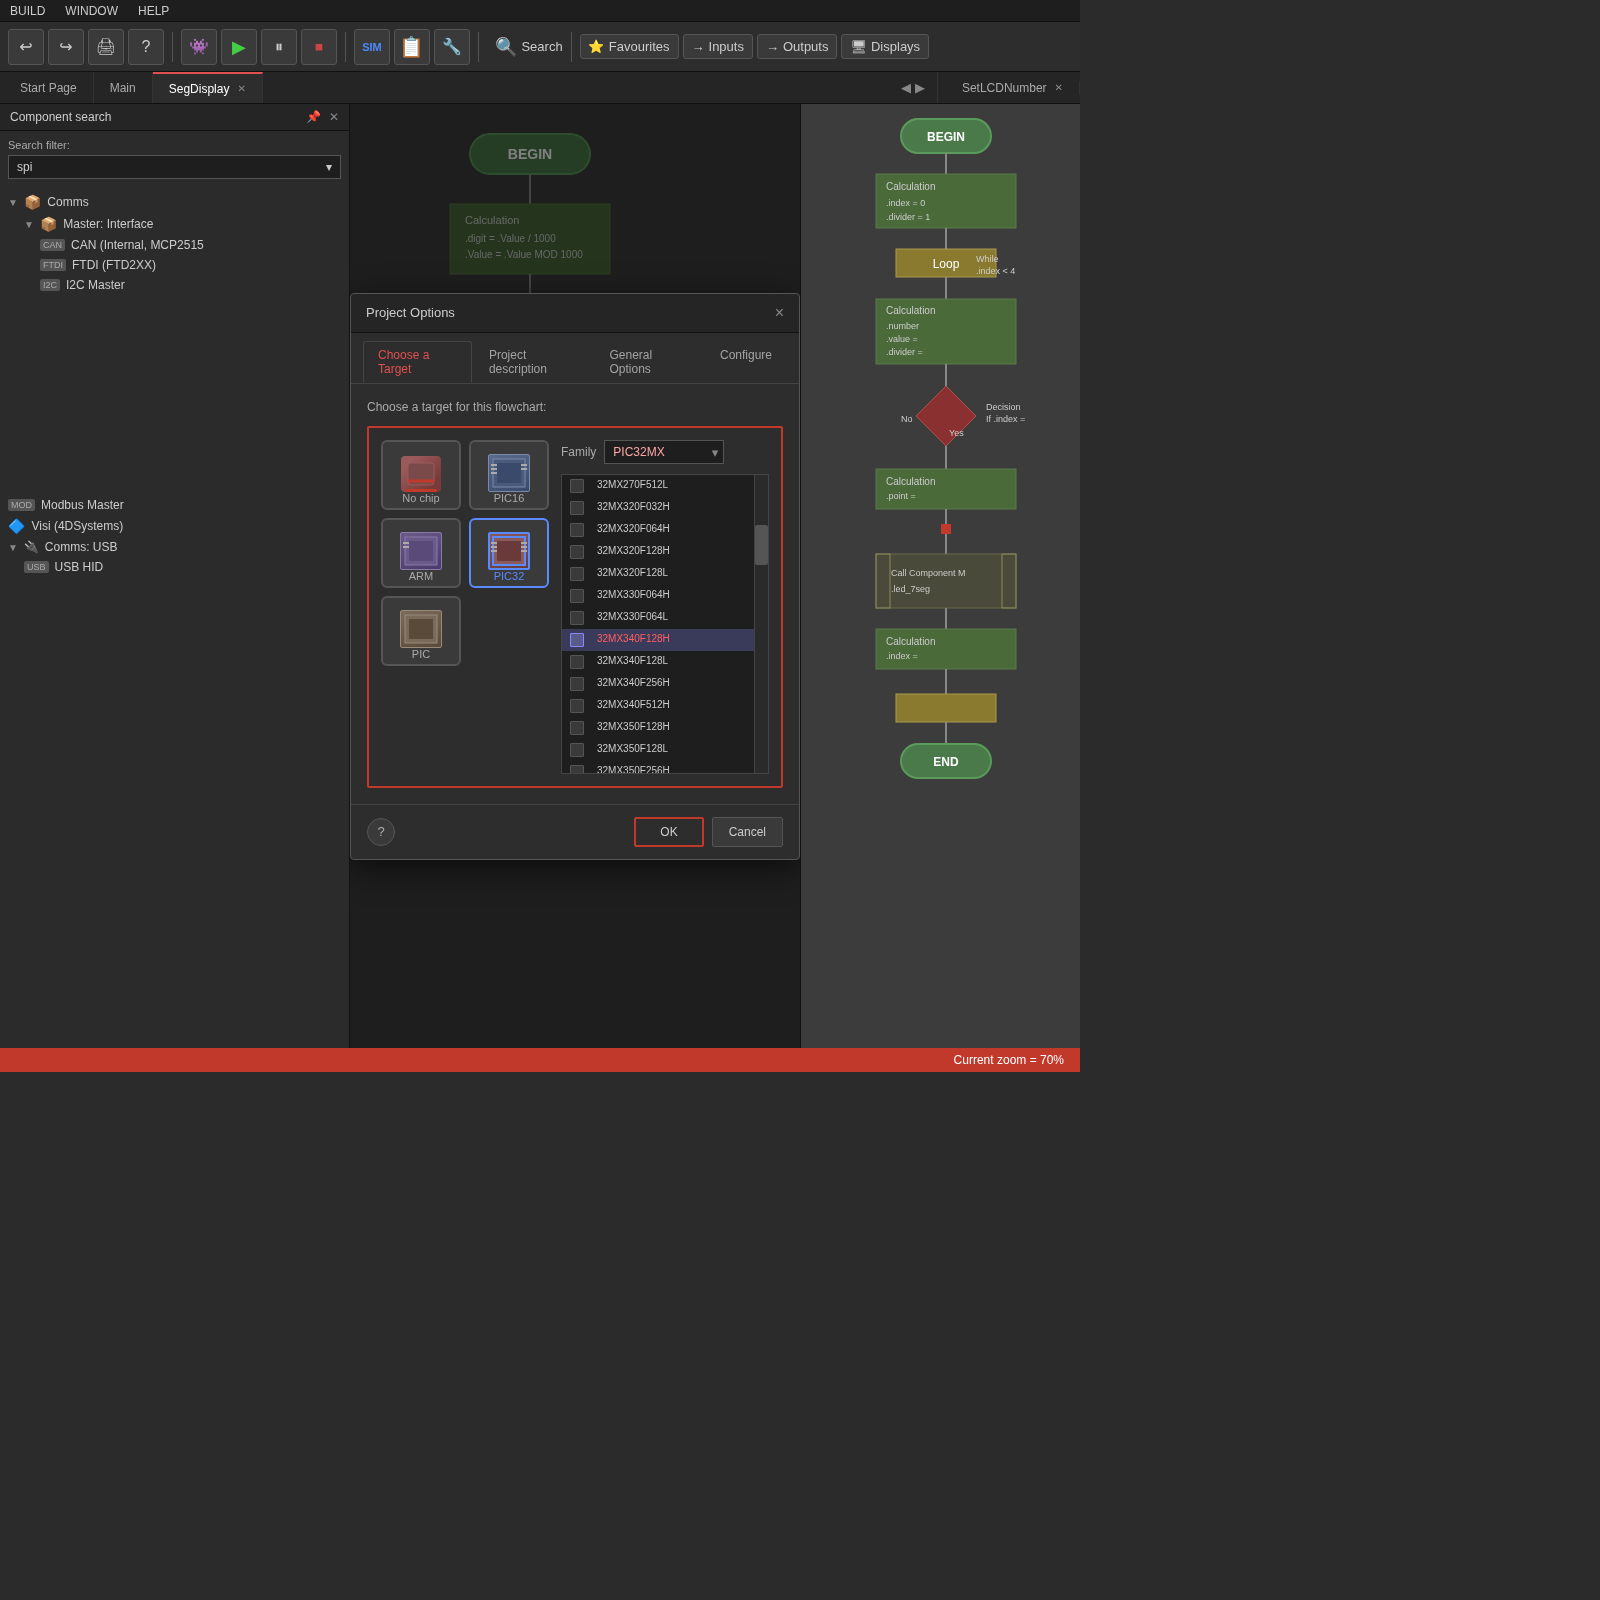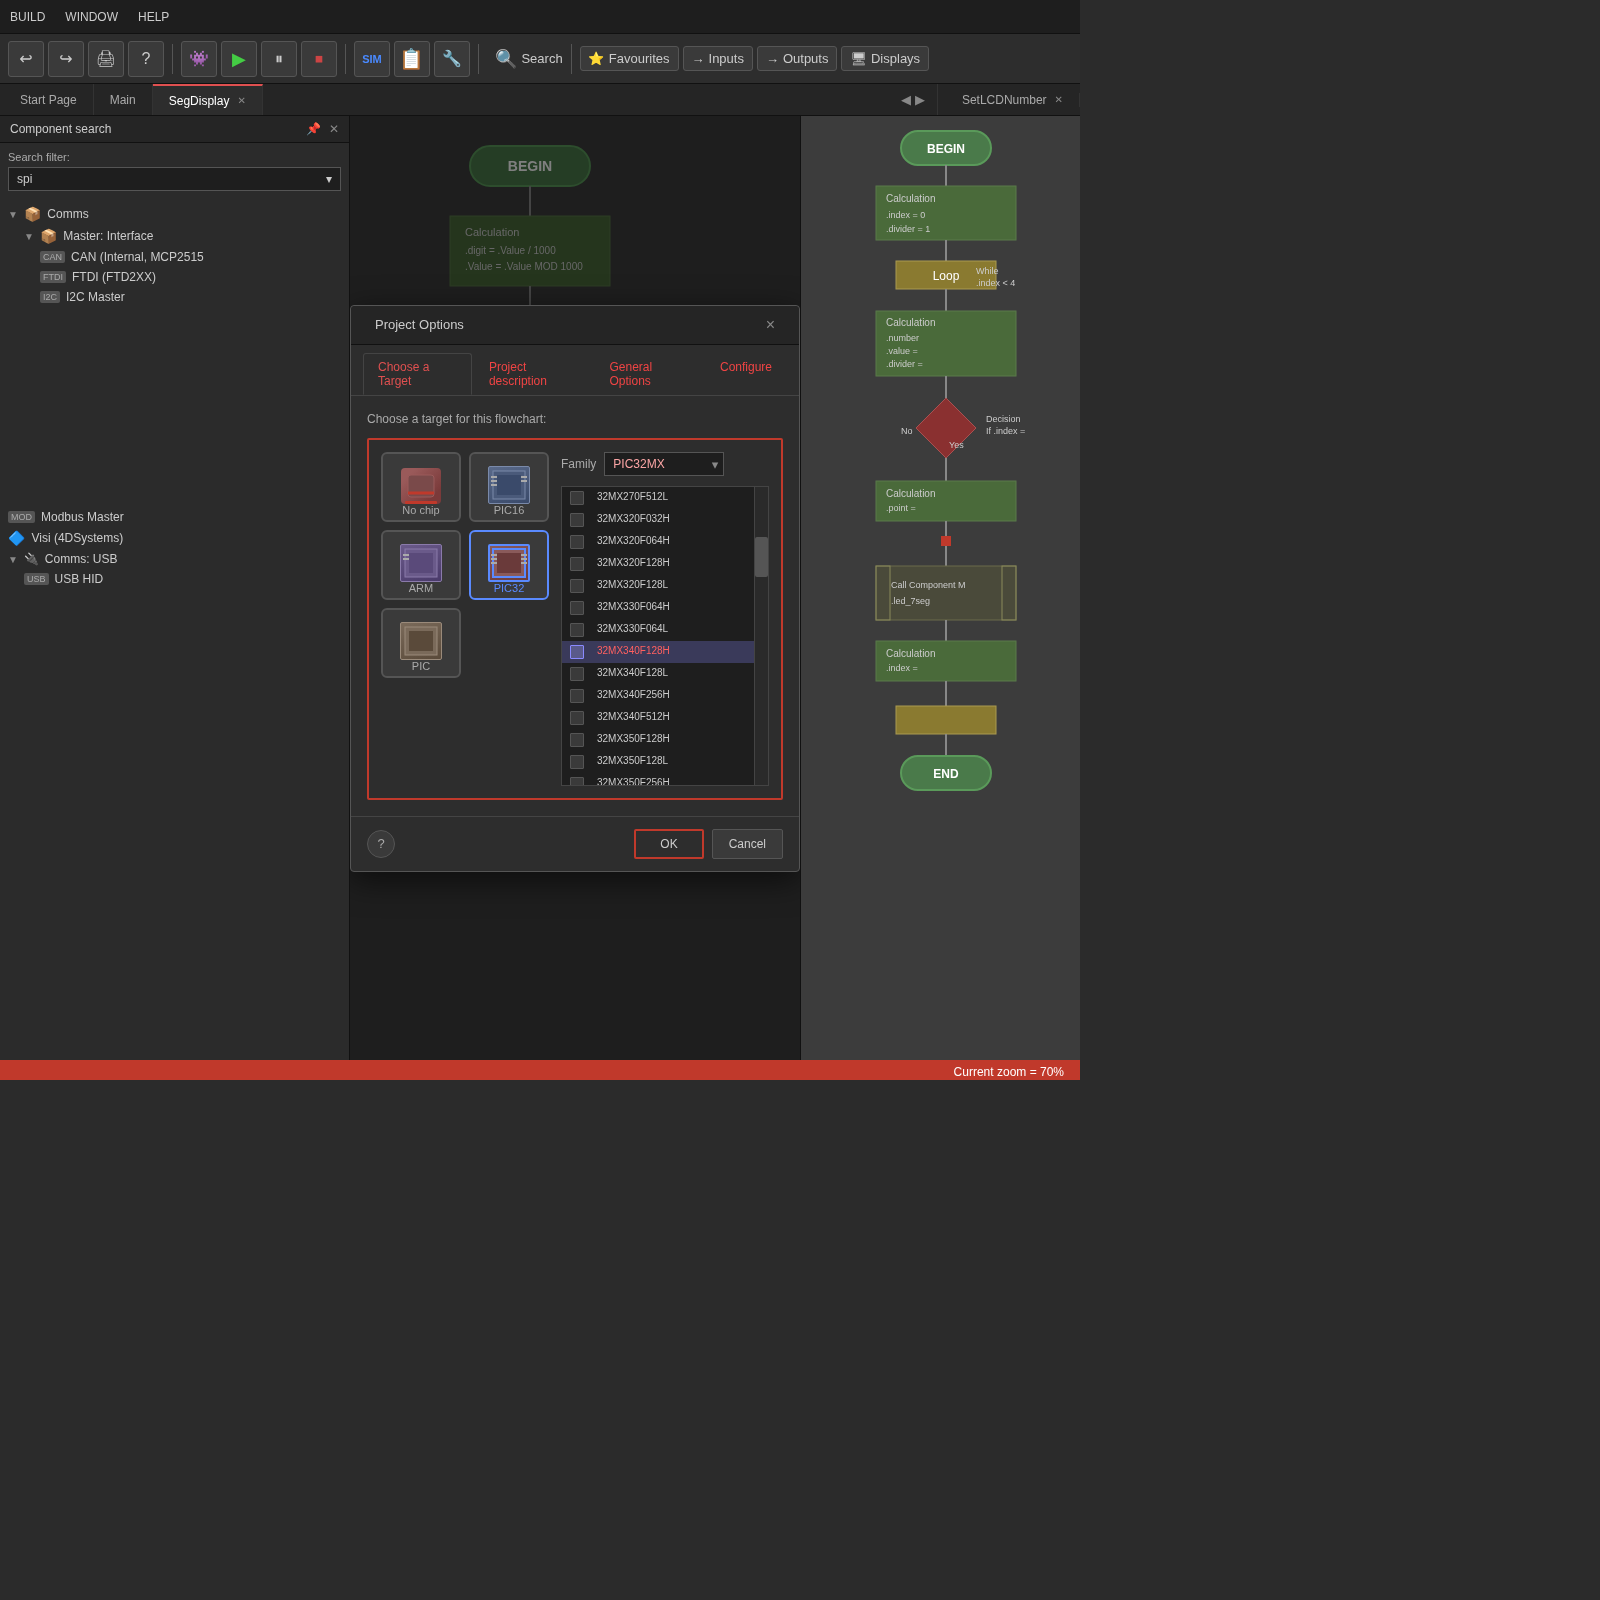--- a/index.html
+++ b/index.html
@@ -10,21 +10,21 @@
       color: #ccc;
       width: 1080px;
       height: 1080px;
       overflow: hidden;
       position: relative;
     }
 
     
     .menu-bar {
       background: #1e1e1e;
-      height: 34px;
+      height: 22px;
       display: flex;
       align-items: center;
       padding: 0 10px;
       gap: 20px;
       border-bottom: 1px solid #111;
     }
     .menu-item {
       color: #ccc;
       font-size: 12px;
       cursor: pointer;
@@ -238,21 +238,21 @@
     }
     .modal {
       background: #2d2d2d;
       border: 1px solid #555;
       border-radius: 4px;
       width: 720px;
       box-shadow: 0 8px 32px rgba(0,0,0,0.6);
     }
     .modal-title-bar {
       background: #252525;
-      padding: 10px 24px;
+      padding: 10px 15px;
       display: flex;
       align-items: center;
       justify-content: space-between;
       border-bottom: 1px solid #111;
       border-radius: 4px 4px 0 0;
     }
     .modal-title {
       font-size: 13px;
       color: #ccc;
       font-weight: 500;
@@ -265,21 +265,21 @@
     .modal-tabs {
       display: flex;
       padding: 8px 12px 0;
       gap: 2px;
       border-bottom: 1px solid #444;
     }
     .modal-tab {
       padding: 6px 14px;
       font-size: 12px;
       cursor: pointer;
-      color: #ef4444;
+      color: #a3a3a3;
       border: 1px solid transparent;
       border-radius: 3px 3px 0 0;
     }
     .modal-tab.active {
       color: #e05050;
       border-color: #444;
       border-bottom-color: #2d2d2d;
       background: #2d2d2d;
     }
     .modal-body {

